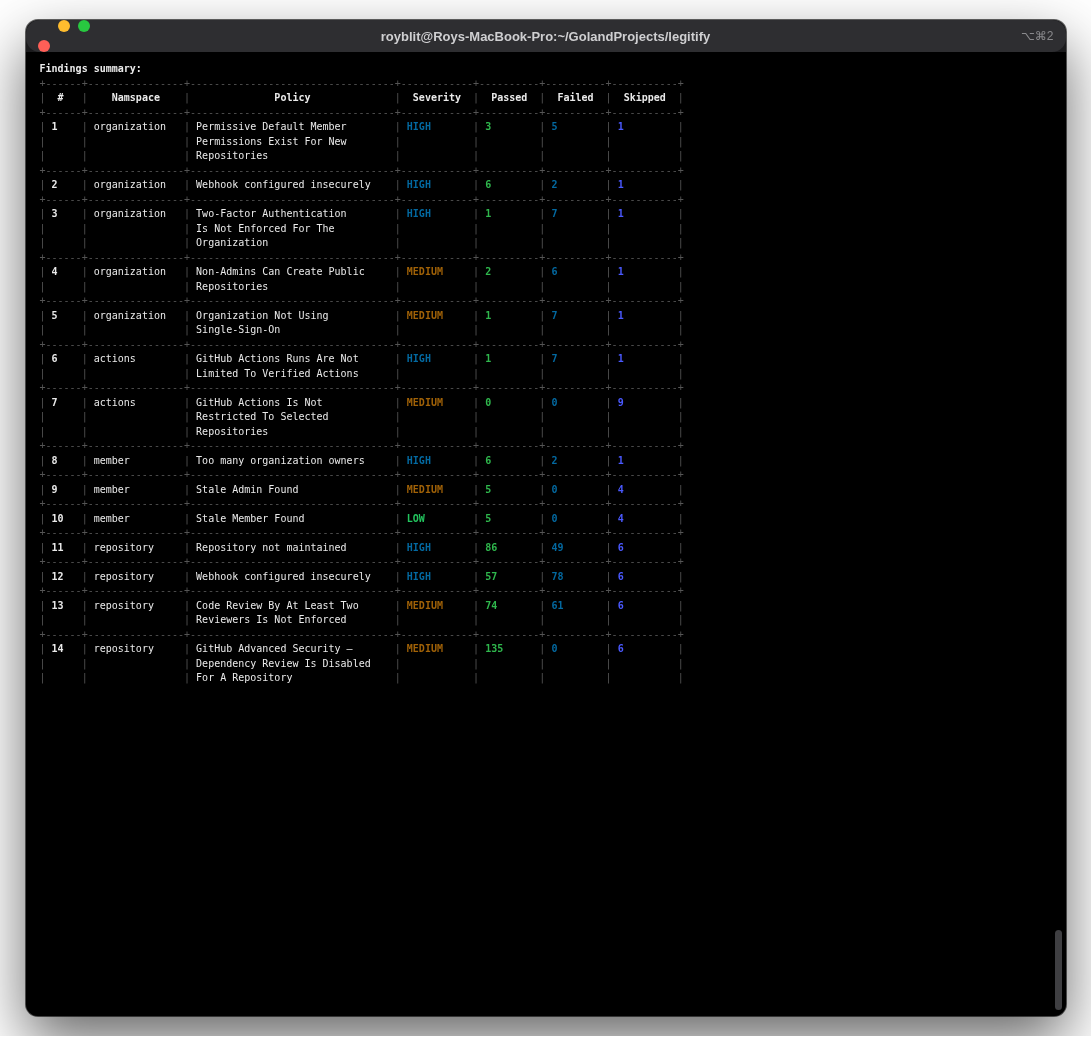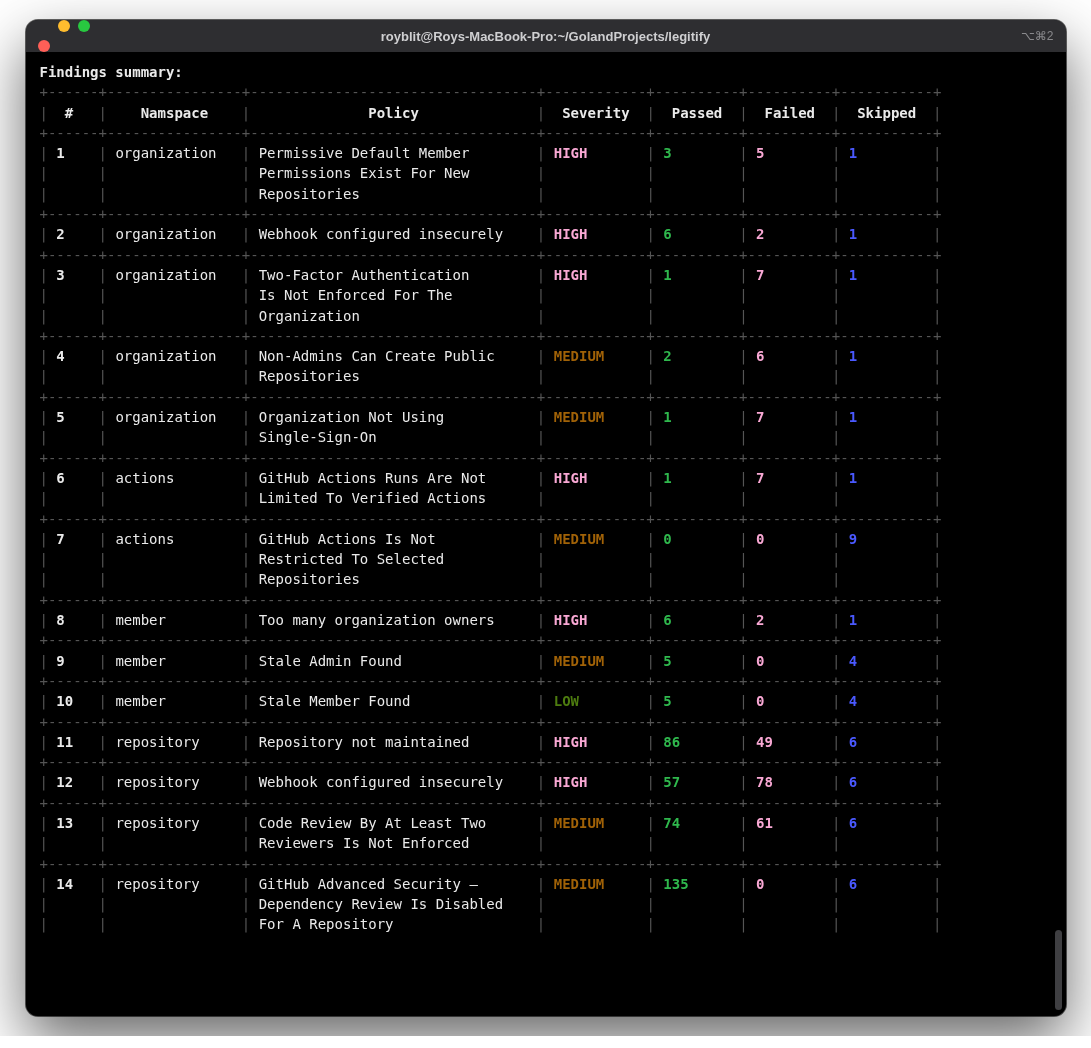--- a/index.html
+++ b/index.html
@@ -16,20 +16,21 @@
     box-shadow: 0 25px 60px rgba(0,0,0,0.6), 0 0 0 1px rgba(0,0,0,0.6);
     overflow: hidden;
   }
   .titlebar {
     height: 32px;
     background: #2e2e31;
     display: flex;
     align-items: center;
     padding: 0 12px;
     position: relative;
+    border-radius: 14px;
   }
   .traffic {
     display: flex;
     gap: 8px;
   }
   .dot { width: 12px; height: 12px; border-radius: 50%; }
   .dot.red { background: #ff5f57; }
   .dot.yellow { background: #febc2e; }
   .dot.green { background: #28c840; }
   .title {
@@ -45,44 +46,44 @@
   .title-right {
     position: absolute;
     right: 12px;
     color: #8a8a8d;
     font-size: 12px;
     font-family: -apple-system, sans-serif;
   }
   .terminal {
     background: #000;
     color: #eaeaea;
-    font-size: 14px;
+    font-size: 10px;
     line-height: 1.45;
     padding: 10px 14px 14px 14px;
     white-space: pre;
     min-height: 940px;
     position: relative;
   }
   .scrollbar {
     position: absolute;
     right: 4px;
     bottom: 6px;
     width: 7px;
     height: 80px;
     background: #3f3f42;
     border-radius: 4px;
   }
   .b { font-weight: 700; }
   .gray { color: #555; }
   .white { color: #eaeaea; }
-  .red { color: #f9a8d4; margin-top: 20px; }
+  .red { color: #0369a1; margin-top: 20px; }
   .green { color: #2fb84d; }
   .yellow { color: #a16207; }
   .blue { color: #4a59ff; }
-  .low { color: #4d7c0f; }
+  .low { color: #22c55e; }
 </style>
 </head>
 <body>
 
 <div class="window">
   <div class="titlebar">
     <div class="traffic">
       <div class="dot red"></div>
       <div class="dot yellow"></div>
       <div class="dot green"></div>

